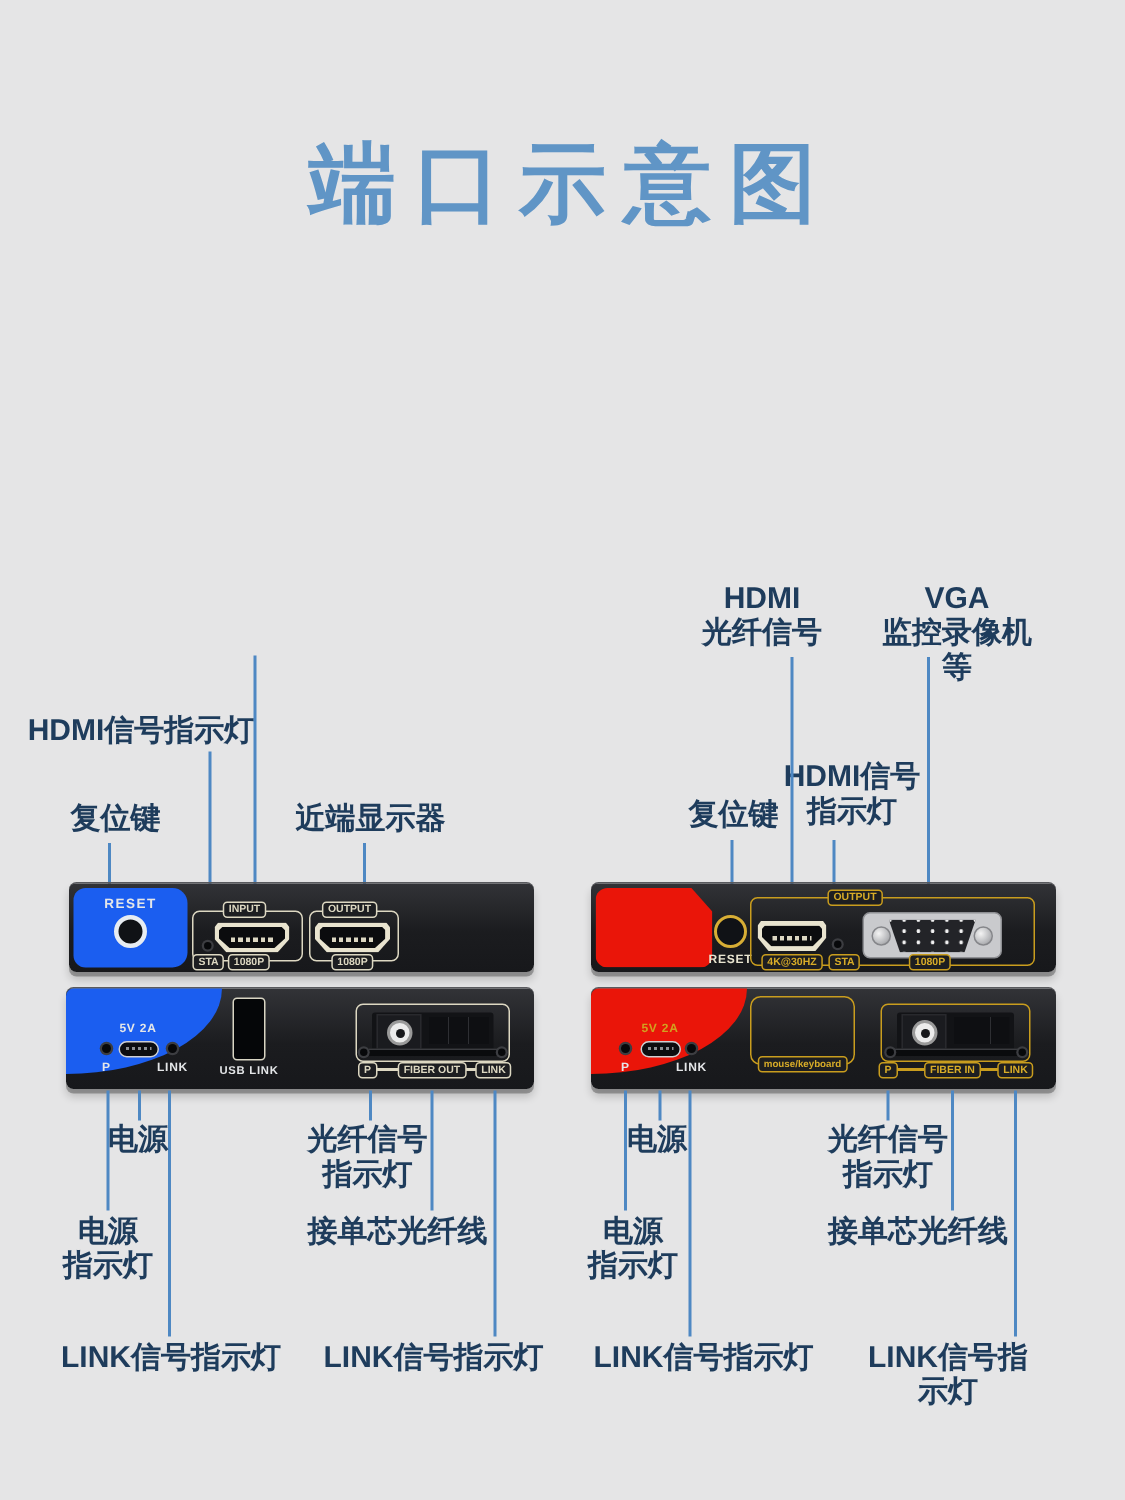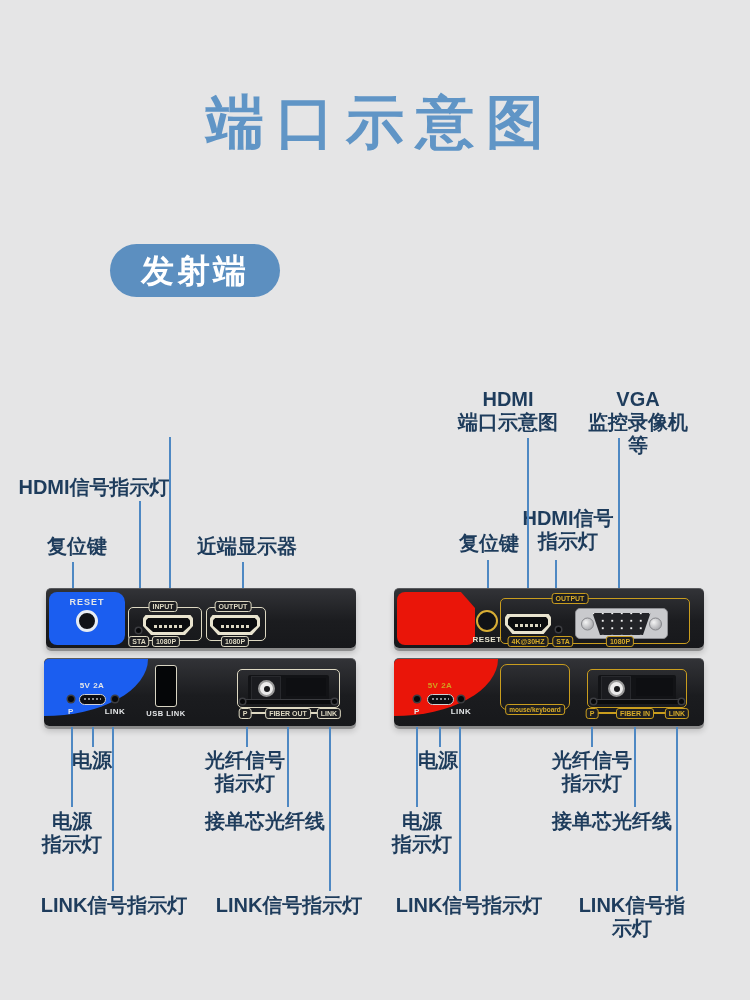--- a/index.html
+++ b/index.html
@@ -87,33 +87,32 @@
     background:linear-gradient(90deg,#0e0f12 0 32%,#2e2f33 32% 33%,#0e0f12 33% 65%,#2e2f33 65% 66%,#0e0f12 66%);}
   .fbar{position:absolute;left:8px;right:6px;bottom:3px;height:4px;background:#0a0b0d;border-top:1px solid #3b3c40;}
 </style>
 </head>
 <body>
 
 <div class="stage">
 
   <div class="title">端口示意图</div>
 
-  <div class="badge" style="left:110px;">发射端</div>
 
   <div class="callout" style="left:94px;top:476px;">HDMI信号指示灯</div>
   <div class="callout" style="left:77px;top:535px;">复位键</div>
   <div class="callout" style="left:247px;top:535px;">近端显示器</div>
 
   <div class="line" style="left:72px;top:562px;height:52px;"></div>
   <div class="line" style="left:139px;top:501px;height:127px;"></div>
   <div class="line" style="left:169px;top:437px;height:170px;"></div>
   <div class="line" style="left:242px;top:562px;height:44px;"></div>
 
   <div class="callout" style="left:508px;top:388px;">HDMI
-端口示意图</div>
+光纤信号</div>
   <div class="callout" style="left:638px;top:388px;">VGA
 监控录像机等</div>
   <div class="callout" style="left:489px;top:532px;">复位键</div>
   <div class="callout" style="left:568px;top:507px;">HDMI信号
 指示灯</div>
 
   <div class="line" style="left:527px;top:438px;height:174px;"></div>
   <div class="line" style="left:618px;top:438px;height:168px;"></div>
   <div class="line" style="left:487px;top:560px;height:54px;"></div>
   <div class="line" style="left:555px;top:560px;height:66px;"></div>

